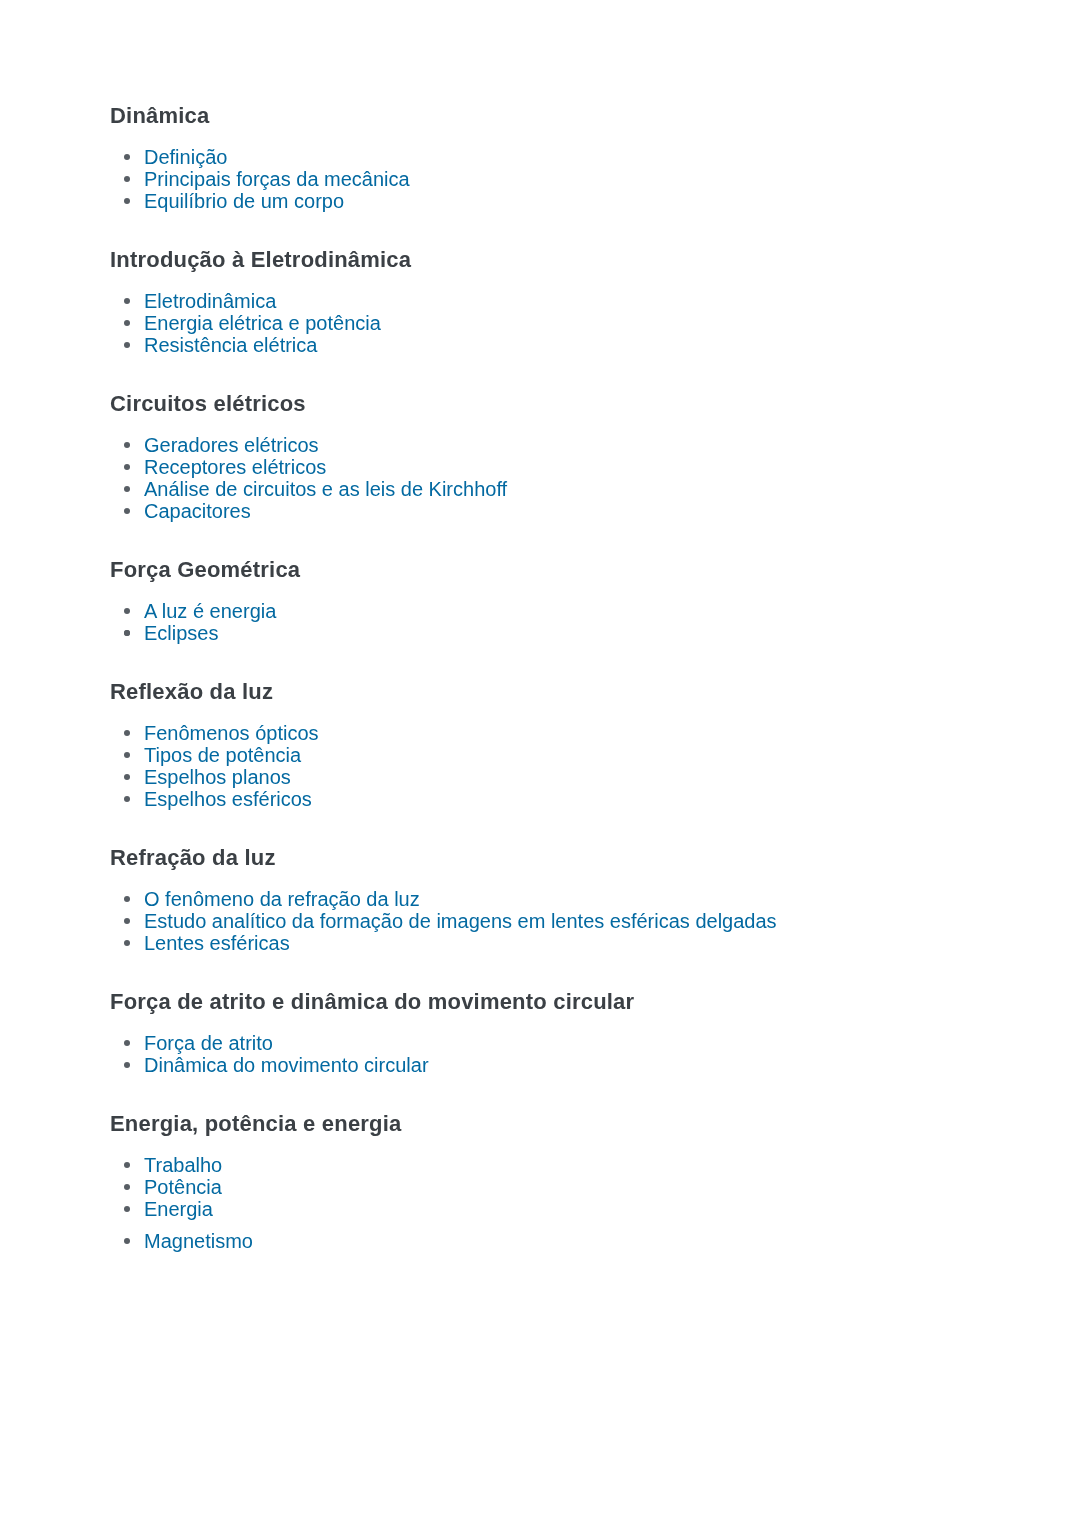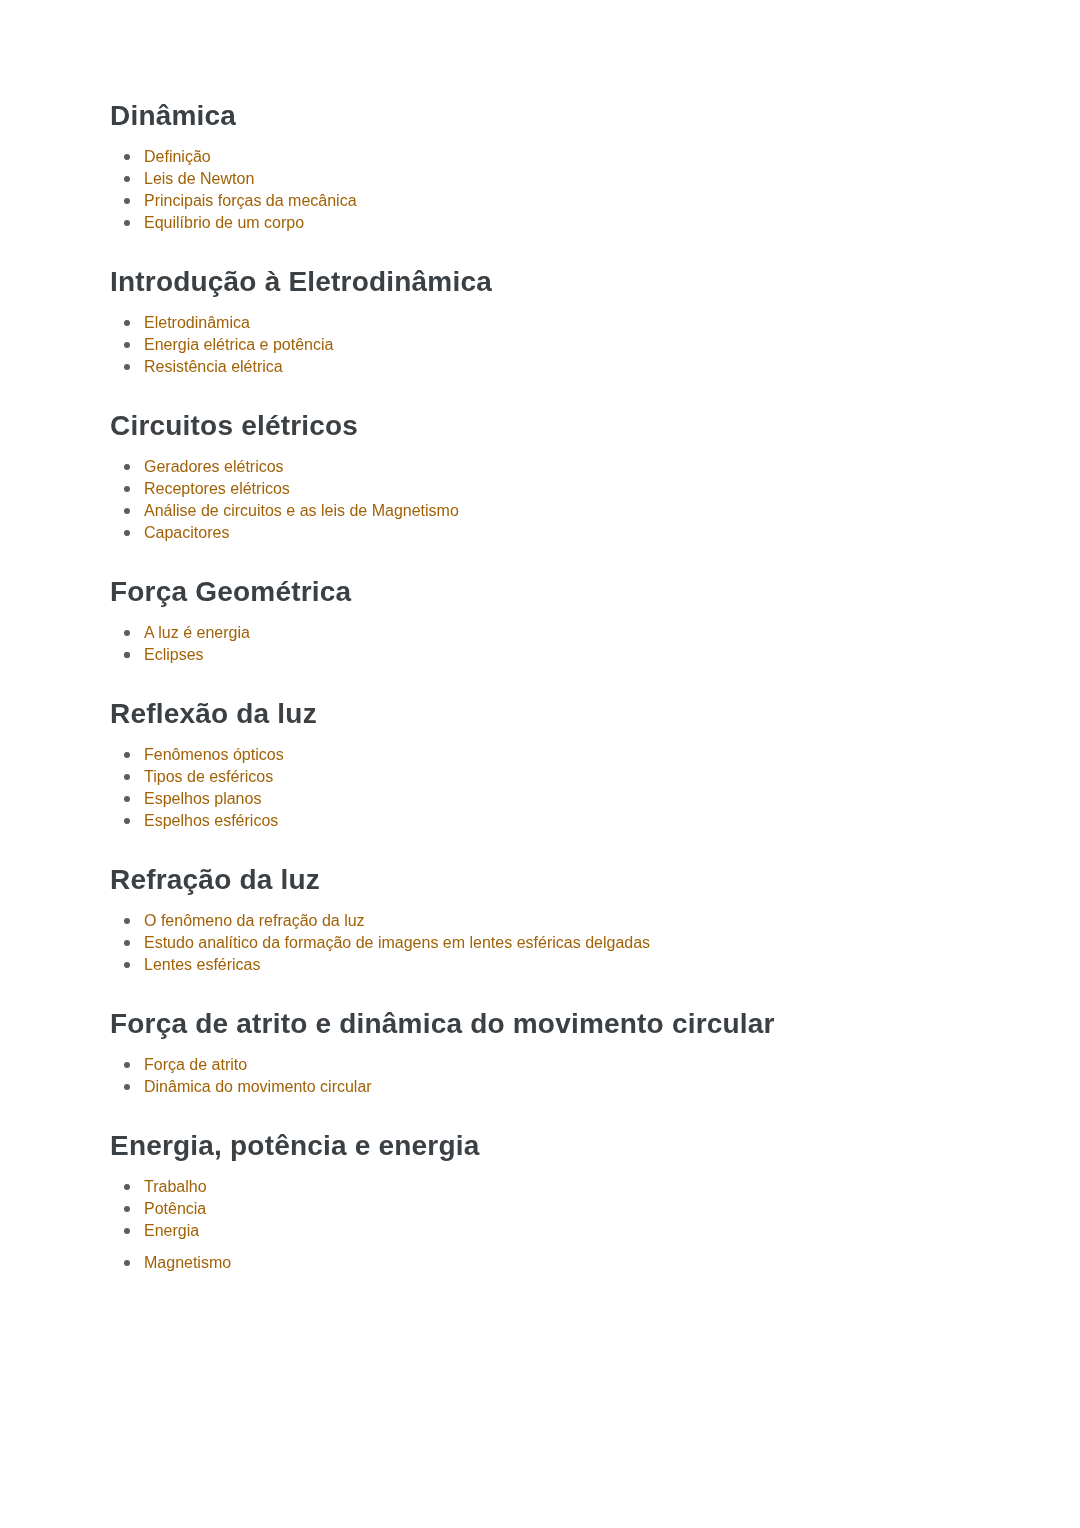--- a/index.html
+++ b/index.html
@@ -17,40 +17,40 @@
     box-sizing: border-box;
     width: 1080px;
     min-height: 1528px;
     padding: 102px 90px 60px 110px;
     background: #ffffff;
   }
   section.topic-section {
     margin: 0 0 10px 0;
   }
   h2.section-title {
-    font-size: 28px;
+    font-size: 22px;
     line-height: 28px;
     font-weight: 700;
     color: #3b4045;
     letter-spacing: 0.2px;
     margin: 34px 0 16px 0;
   }
   section.topic-section:first-child h2.section-title {
     margin-top: 0;
   }
   ul.topic-list {
     list-style: none;
     margin: 0;
     padding: 0 0 0 14px;
   }
   li.topic-item {
     position: relative;
-    font-size: 16px;
+    font-size: 20px;
     line-height: 22px;
-    color: #a16207;
+    color: #0369a1;
     padding: 0 0 0 20px;
     margin: 0;
   }
   span.bullet-dot {
     position: absolute;
     left: 0;
     top: 8px;
     width: 6px;
     height: 6px;
     border-radius: 50%;
@@ -63,55 +63,54 @@
 </style>
 </head>
 <body>
 
 <main class="page">
   <div id="sections-root">
       <section class="topic-section">
         <h2 class="section-title">Dinâmica</h2>
         <ul class="topic-list">
           <li class="topic-item"><span class="bullet-dot"></span><span class="item-text">Definição</span></li>
-          <li class="topic-item"><span class="bullet-dot"></span><span class="item-text">Leis de Newton</span></li>
           <li class="topic-item"><span class="bullet-dot"></span><span class="item-text">Principais forças da mecânica</span></li>
           <li class="topic-item"><span class="bullet-dot"></span><span class="item-text">Equilíbrio de um corpo</span></li>
         </ul>
       </section>
       <section class="topic-section">
         <h2 class="section-title">Introdução à Eletrodinâmica</h2>
         <ul class="topic-list">
           <li class="topic-item"><span class="bullet-dot"></span><span class="item-text">Eletrodinâmica</span></li>
           <li class="topic-item"><span class="bullet-dot"></span><span class="item-text">Energia elétrica e potência</span></li>
           <li class="topic-item"><span class="bullet-dot"></span><span class="item-text">Resistência elétrica</span></li>
         </ul>
       </section>
       <section class="topic-section">
         <h2 class="section-title">Circuitos elétricos</h2>
         <ul class="topic-list">
           <li class="topic-item"><span class="bullet-dot"></span><span class="item-text">Geradores elétricos</span></li>
           <li class="topic-item"><span class="bullet-dot"></span><span class="item-text">Receptores elétricos</span></li>
-          <li class="topic-item"><span class="bullet-dot"></span><span class="item-text">Análise de circuitos e as leis de Magnetismo</span></li>
+          <li class="topic-item"><span class="bullet-dot"></span><span class="item-text">Análise de circuitos e as leis de Kirchhoff</span></li>
           <li class="topic-item"><span class="bullet-dot"></span><span class="item-text">Capacitores</span></li>
         </ul>
       </section>
       <section class="topic-section">
         <h2 class="section-title">Força Geométrica</h2>
         <ul class="topic-list">
           <li class="topic-item"><span class="bullet-dot"></span><span class="item-text">A luz é energia</span></li>
           <li class="topic-item"><span class="bullet-dot"></span></li>
           <li class="topic-item"><span class="bullet-dot"></span><span class="item-text">Eclipses</span></li>
         </ul>
       </section>
       <section class="topic-section">
         <h2 class="section-title">Reflexão da luz</h2>
         <ul class="topic-list">
           <li class="topic-item"><span class="bullet-dot"></span><span class="item-text">Fenômenos ópticos</span></li>
-          <li class="topic-item"><span class="bullet-dot"></span><span class="item-text">Tipos de esféricos</span></li>
+          <li class="topic-item"><span class="bullet-dot"></span><span class="item-text">Tipos de potência</span></li>
           <li class="topic-item"><span class="bullet-dot"></span><span class="item-text">Espelhos planos</span></li>
           <li class="topic-item"><span class="bullet-dot"></span><span class="item-text">Espelhos esféricos</span></li>
         </ul>
       </section>
       <section class="topic-section">
         <h2 class="section-title">Refração da luz</h2>
         <ul class="topic-list">
           <li class="topic-item"><span class="bullet-dot"></span><span class="item-text">O fenômeno da refração da luz</span></li>
           <li class="topic-item"><span class="bullet-dot"></span><span class="item-text">Estudo analítico da formação de imagens em lentes esféricas delgadas</span></li>
           <li class="topic-item"><span class="bullet-dot"></span><span class="item-text">Lentes esféricas</span></li>

